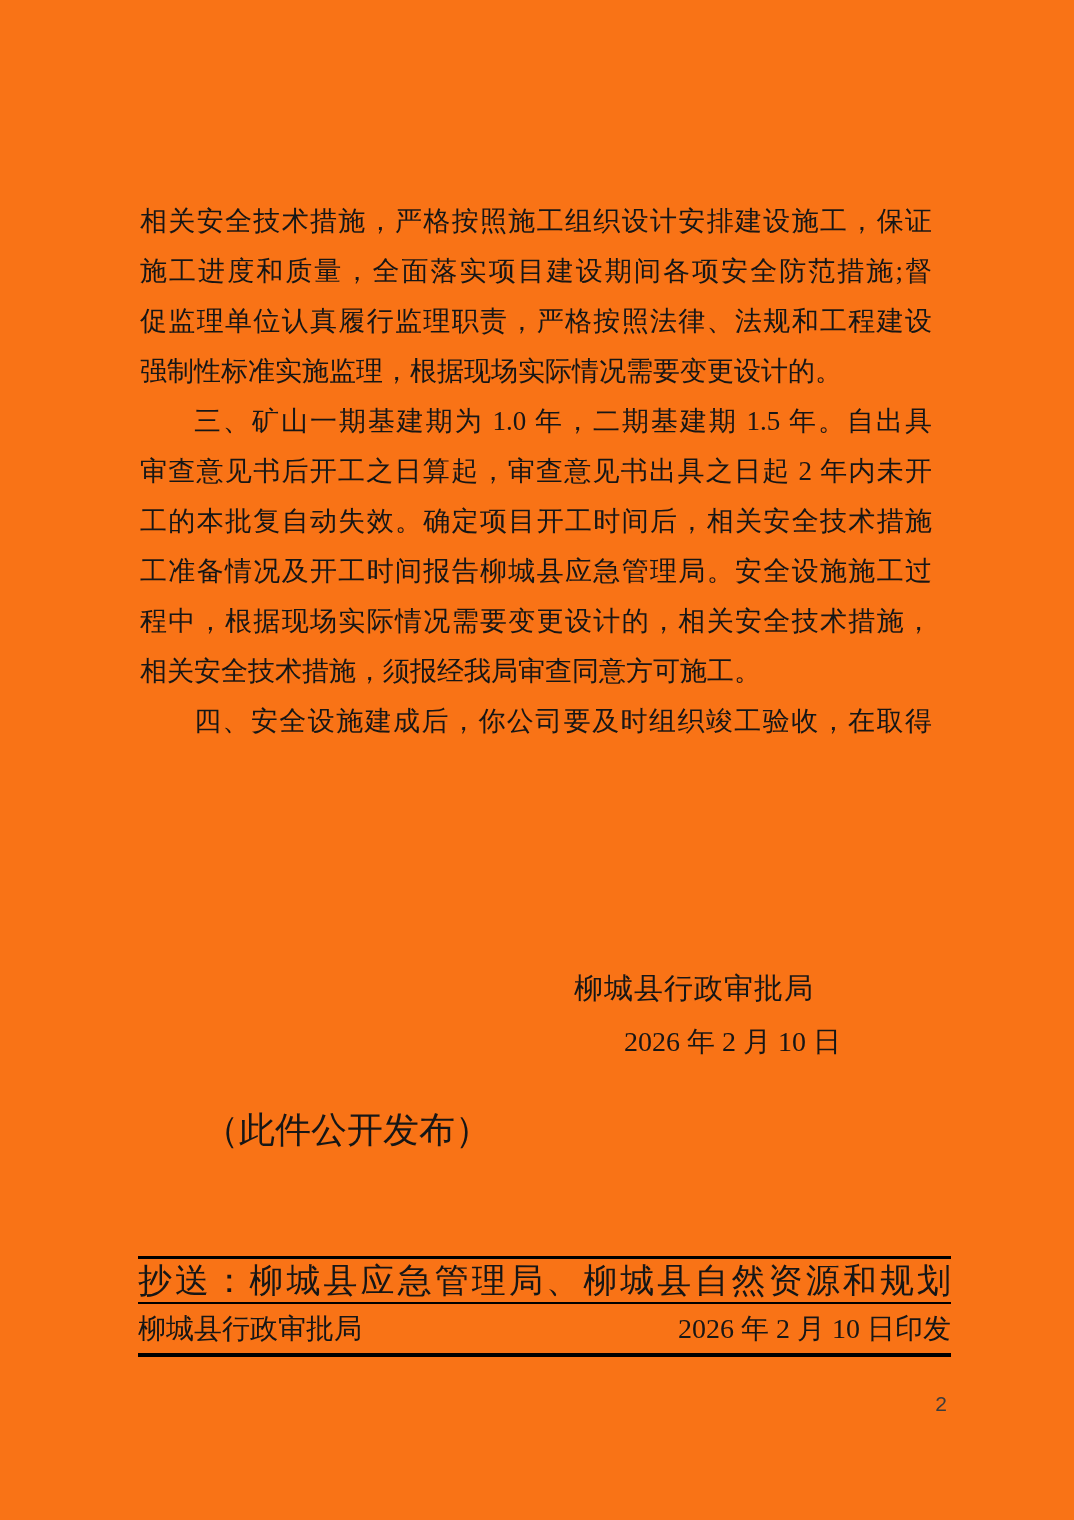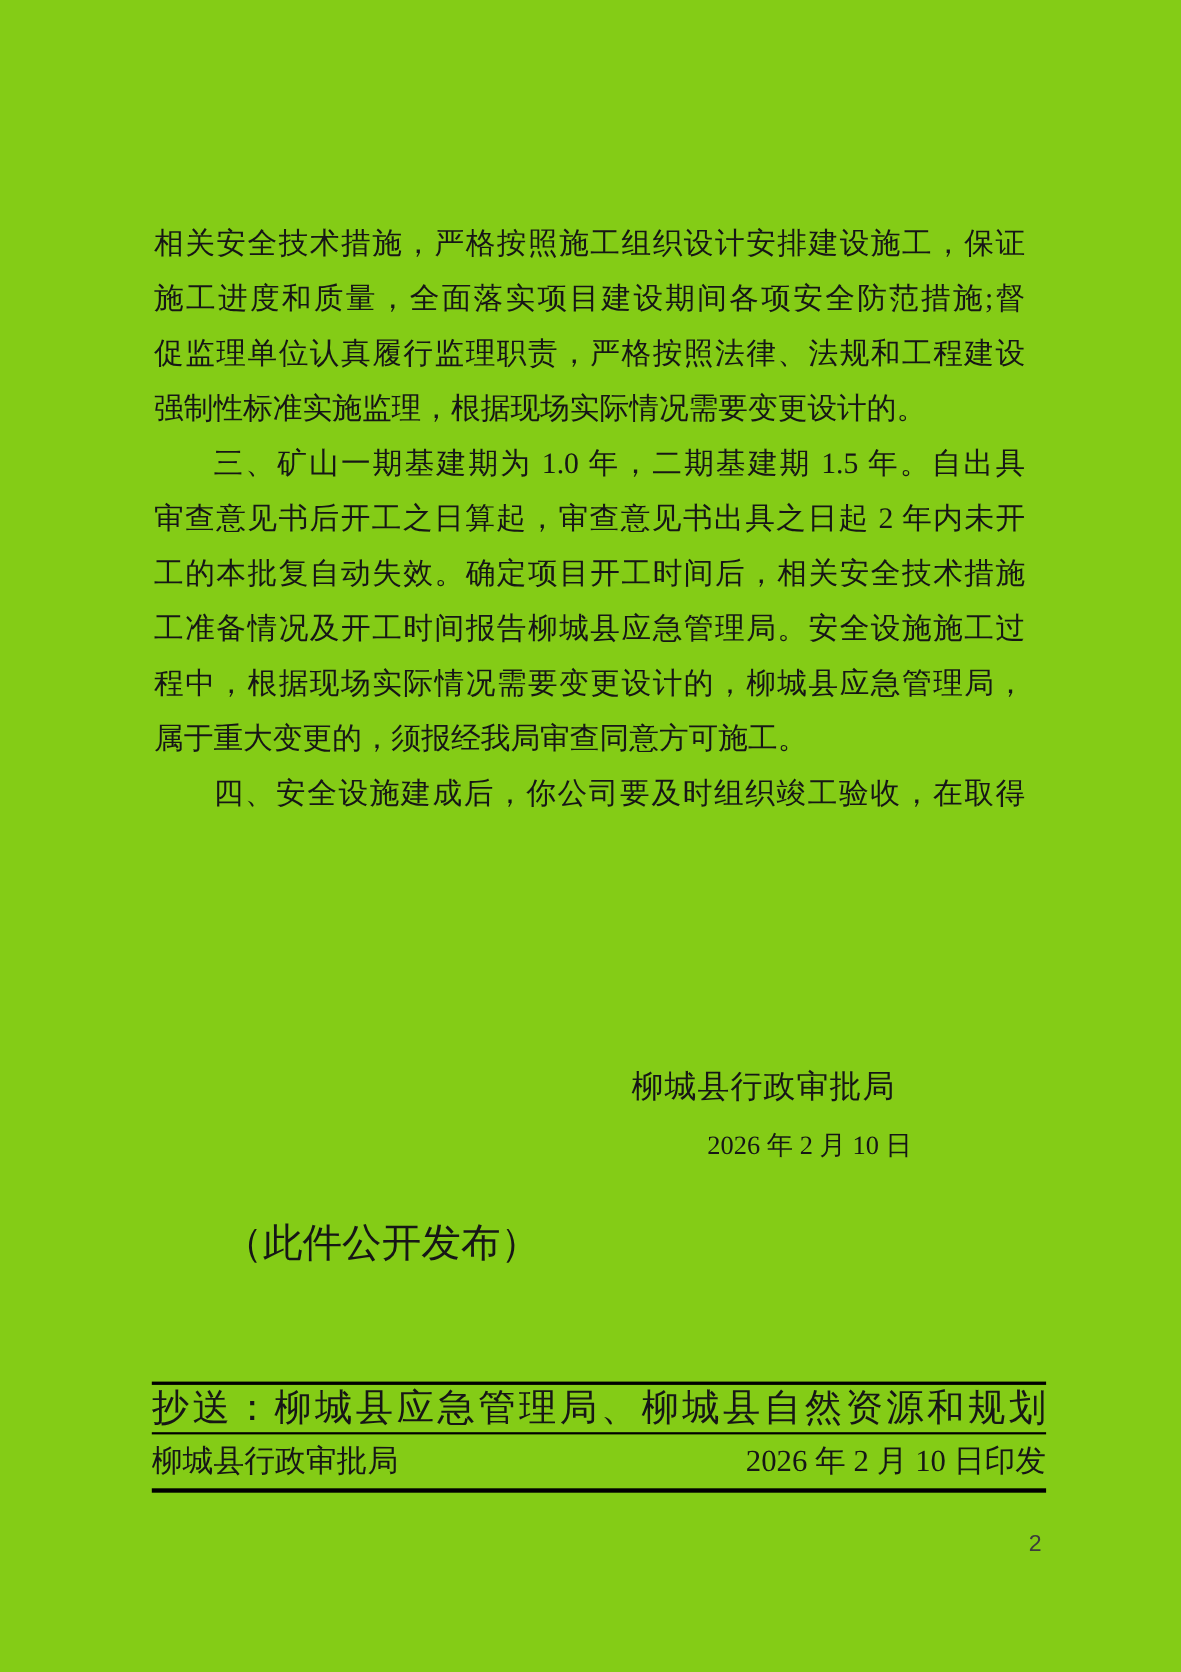--- a/index.html
+++ b/index.html
@@ -4,21 +4,21 @@
 <style>
   html, body {
     margin: 0;
     padding: 0;
     background: #ffffff;
   }
   .page {
     position: relative;
     width: 1074px;
     height: 1520px;
-    background: #84cc16;
+    background: #f97316;
     font-family: "Liberation Serif", "DejaVu Serif", serif;
     color: #161616;
     overflow: hidden;
   }
   
   .body-block {
     position: absolute;
     left: 140px;
     top: 196px;
     width: 792px;
@@ -44,23 +44,23 @@
   .sig-issuer {
     position: absolute;
     left: 574px;
     top: 966px;
     font-size: 29px;
     line-height: 44px;
     letter-spacing: 1px;
   }
   .sig-date {
     position: absolute;
-    left: 643px;
+    left: 624px;
     top: 1020px;
-    font-size: 24px;
+    font-size: 28px;
     line-height: 44px;
     text-align: center;
   }
   
   .pub-note {
     position: absolute;
     left: 203px;
     top: 1108px;
     font-size: 36px;
     line-height: 44px;
@@ -116,22 +116,22 @@
 
   <div class="body-block">
     <p class="ln j">相关安全技术措施，严格按照施工组织设计安排建设施工，保证</p>
     <p class="ln j">施工进度和质量，全面落实项目建设期间各项安全防范措施;督</p>
     <p class="ln j">促监理单位认真履行监理职责，严格按照法律、法规和工程建设</p>
     <p class="ln">强制性标准实施监理，根据现场实际情况需要变更设计的。</p>
     <p class="ln j indent">三、矿山一期基建期为 1.0 年，二期基建期 1.5 年。自出具</p>
     <p class="ln j">审查意见书后开工之日算起，审查意见书出具之日起 2 年内未开</p>
     <p class="ln j">工的本批复自动失效。确定项目开工时间后，相关安全技术措施</p>
     <p class="ln j">工准备情况及开工时间报告柳城县应急管理局。安全设施施工过</p>
-    <p class="ln j">程中，根据现场实际情况需要变更设计的，柳城县应急管理局，</p>
-    <p class="ln">属于重大变更的，须报经我局审查同意方可施工。</p>
+    <p class="ln j">程中，根据现场实际情况需要变更设计的，相关安全技术措施，</p>
+    <p class="ln">相关安全技术措施，须报经我局审查同意方可施工。</p>
     <p class="ln j indent">四、安全设施建成后，你公司要及时组织竣工验收，在取得</p>
   </div>
 
   <div class="sig-issuer">柳城县行政审批局</div>
   <div class="sig-date">2026 年 2 月 10 日</div>
 
   <div class="pub-note">（此件公开发布）</div>
 
   <div class="footer">
     <div class="rule top"></div>

